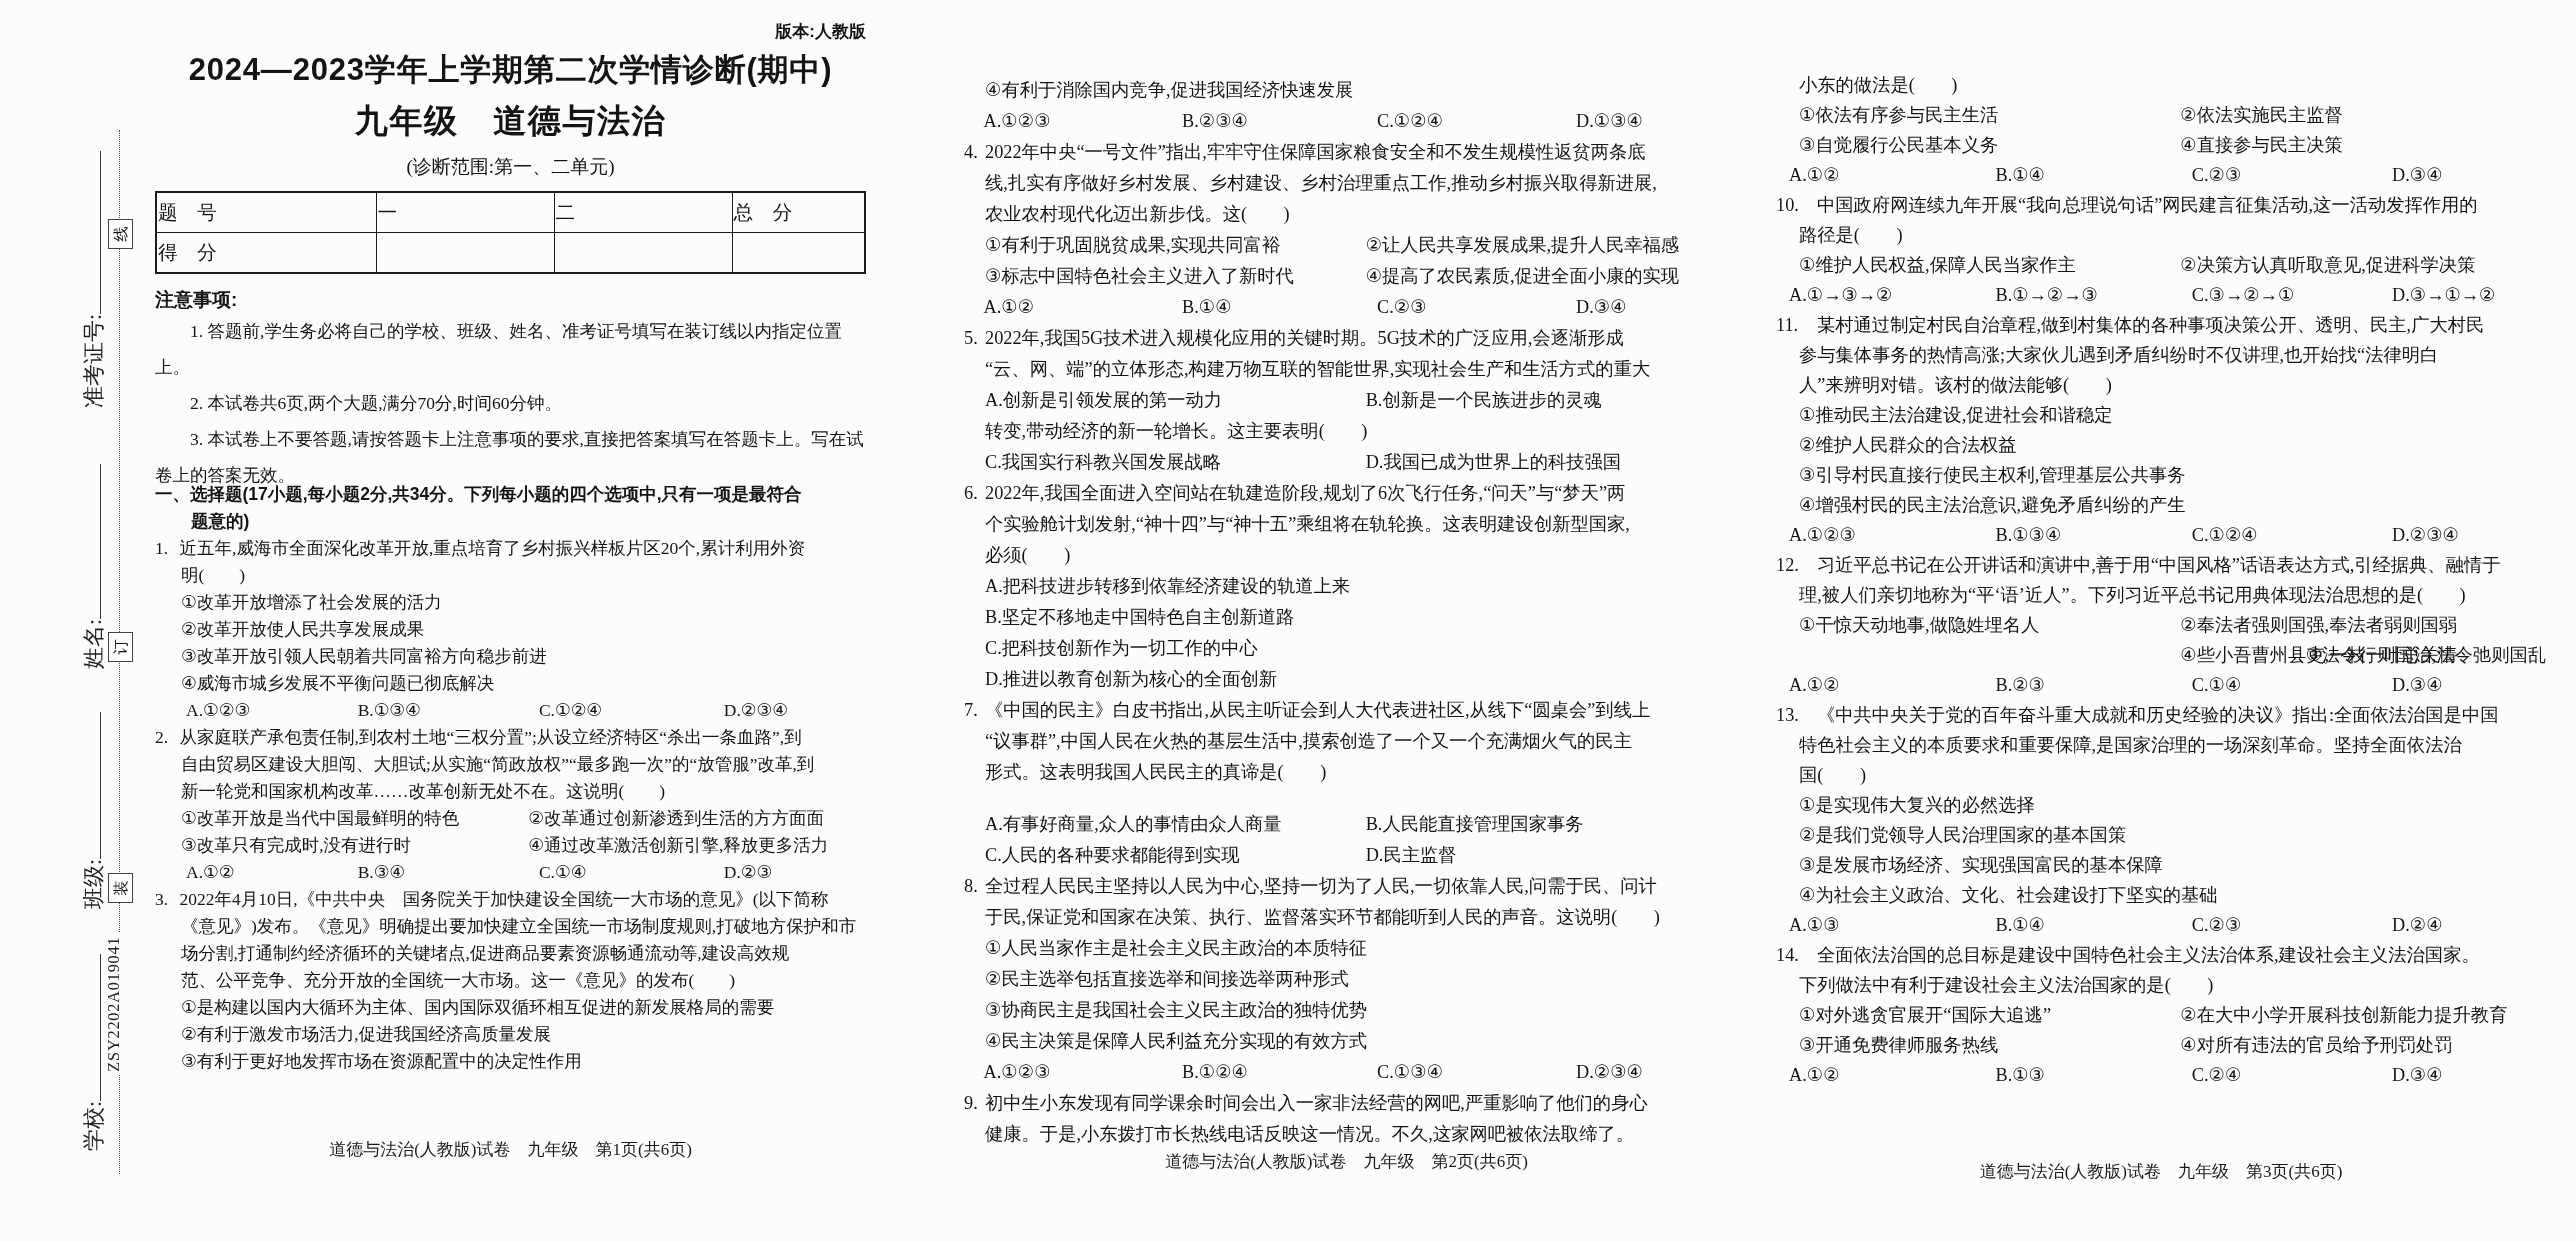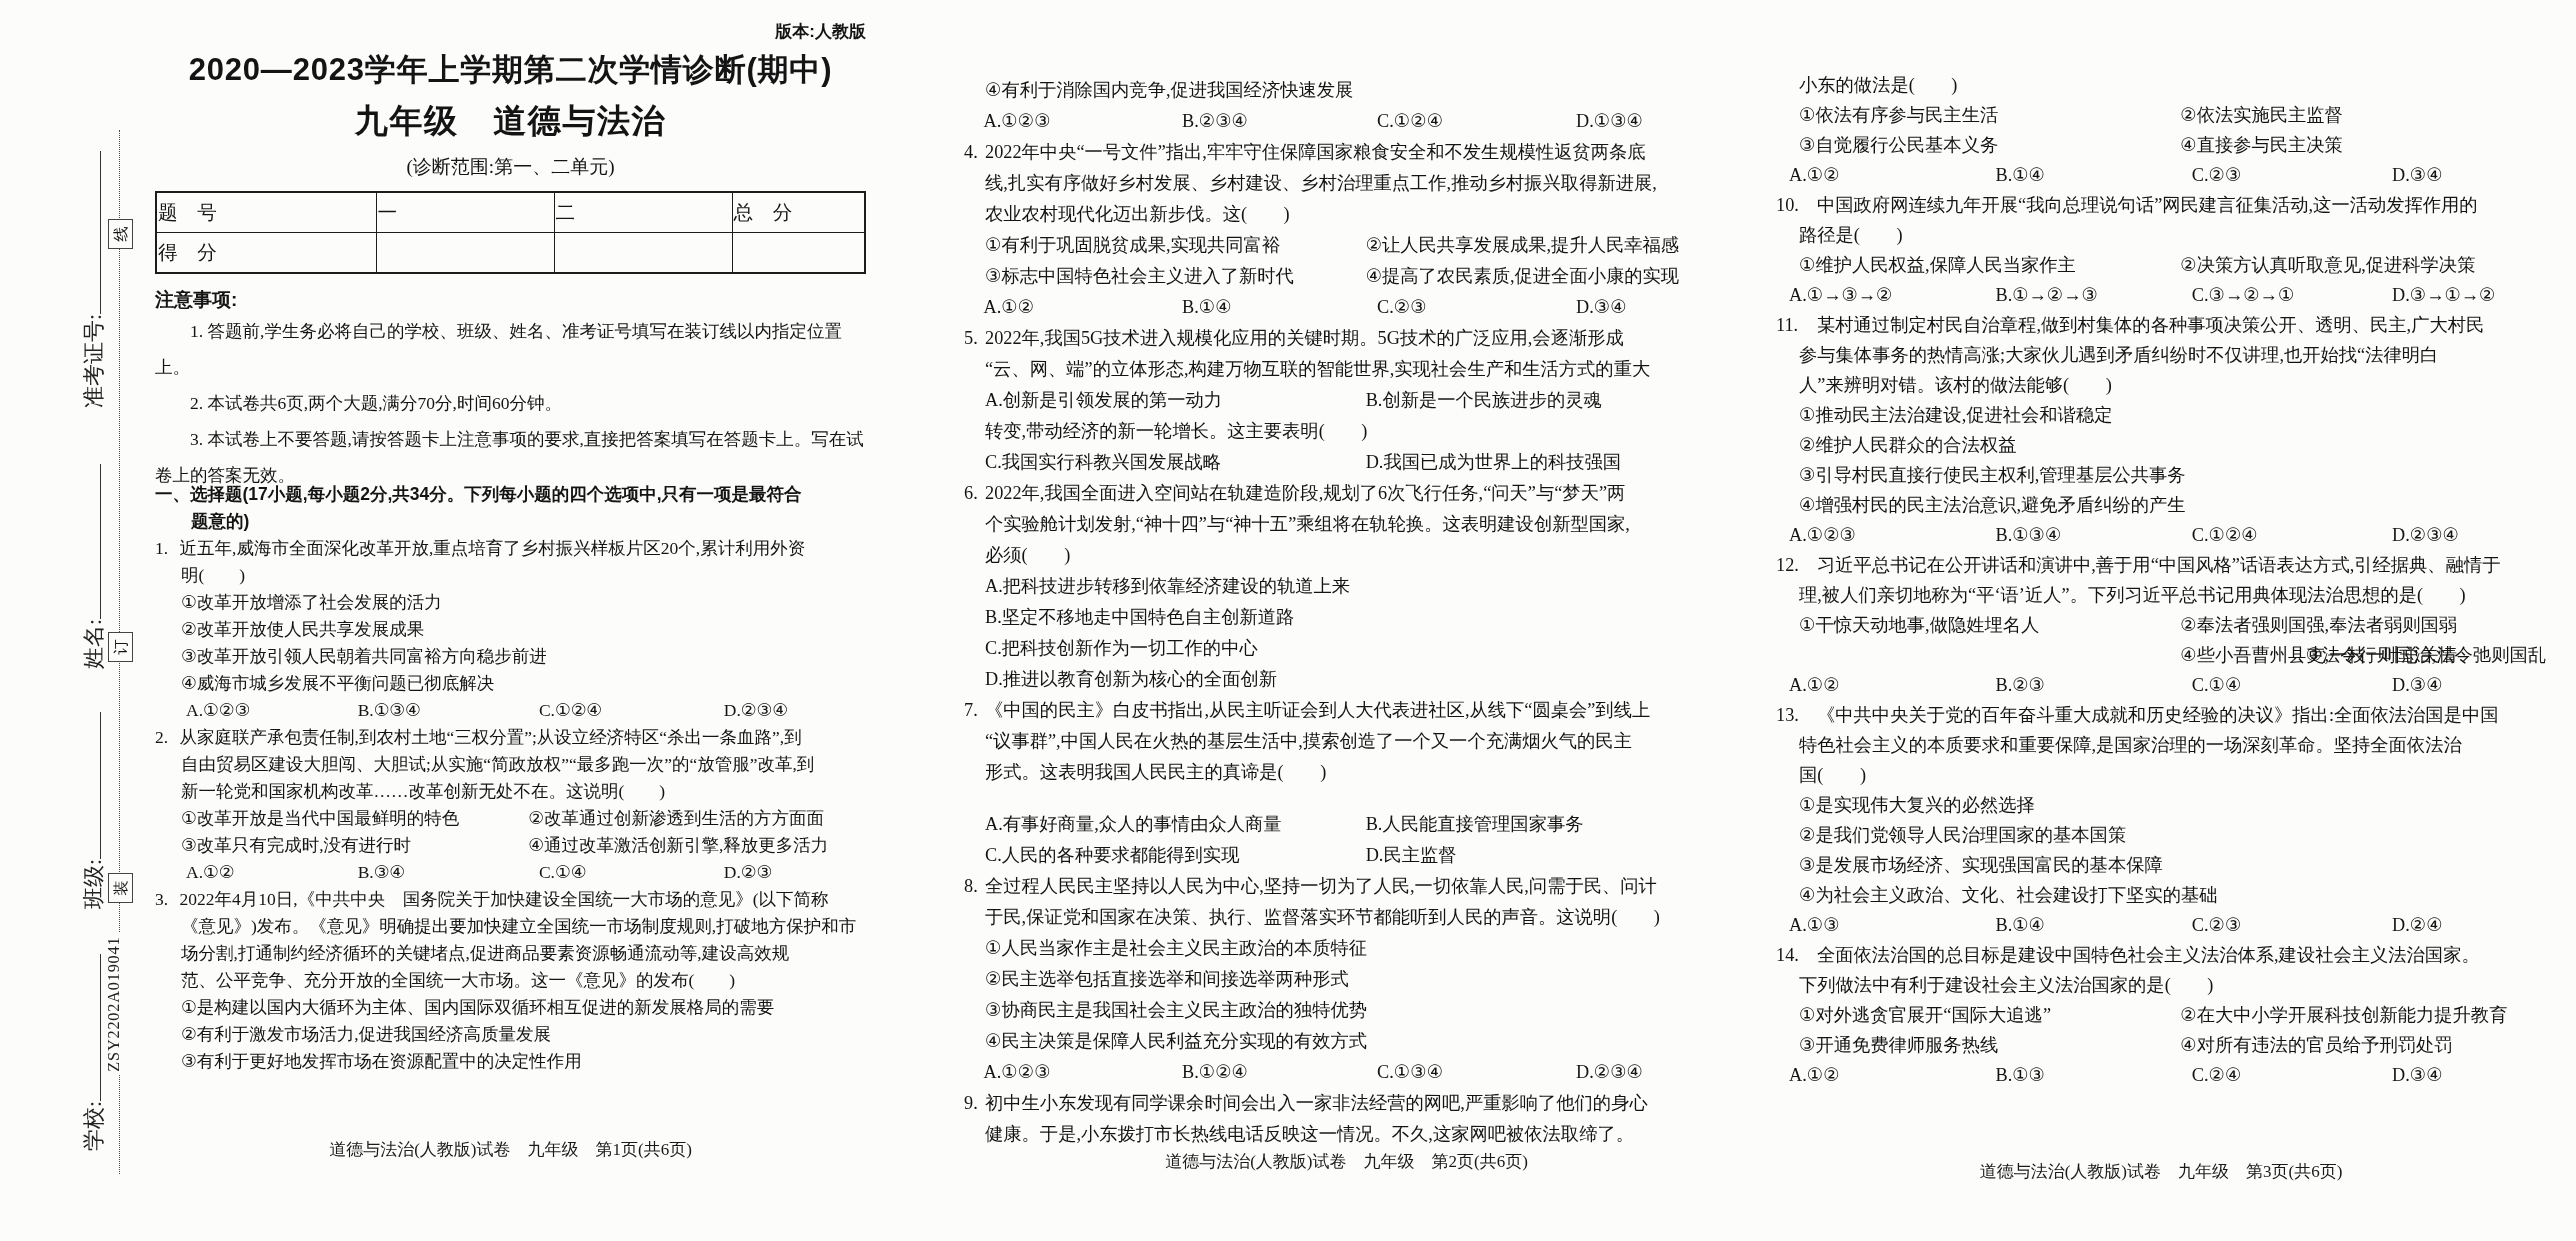--- a/index.html
+++ b/index.html
@@ -64,21 +64,21 @@
   <div class="vrot" style="left:77px; top:909px">
     <span>班级:</span><span class="blank" style="width:147px"></span>
   </div>
   <div class="vrot" style="left:77px; top:1151px">
     <span>学校:</span><span class="blank" style="width:147px"></span>
   </div>
   <div class="vrot code" style="left:104px; top:1075px">ZSY2202A019041</div>
 
   <div class="col-header">
     <div class="version">版本:人教版</div>
-    <div class="t1">2020—2023学年上学期第二次学情诊断(期中)</div>
+    <div class="t1">2024—2023学年上学期第二次学情诊断(期中)</div>
     <div class="t2">九年级　道德与法治</div>
     <div class="scope">(诊断范围:第一、二单元)</div>
     <table class="score">
       <colgroup>
           <col style="width:220px">
           <col style="width:178px">
           <col style="width:178px">
           <col>
         </colgroup>
       <tbody>

